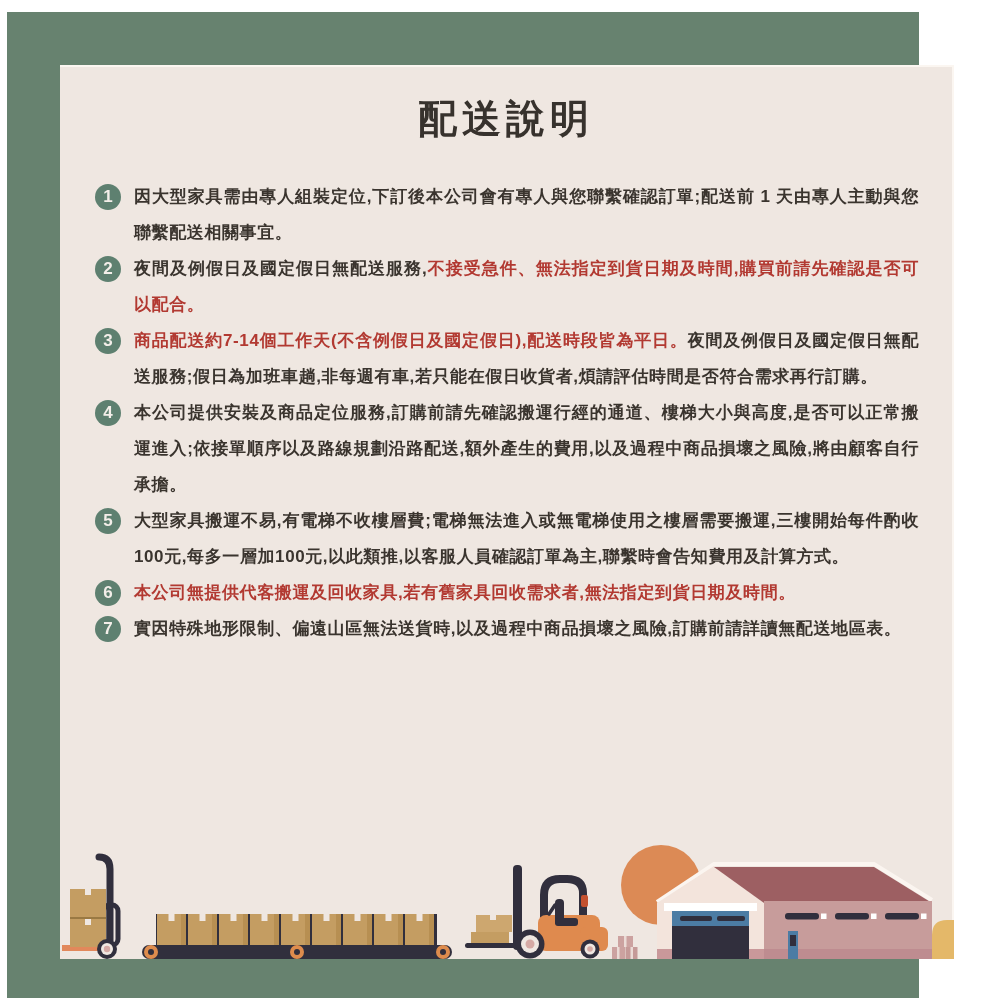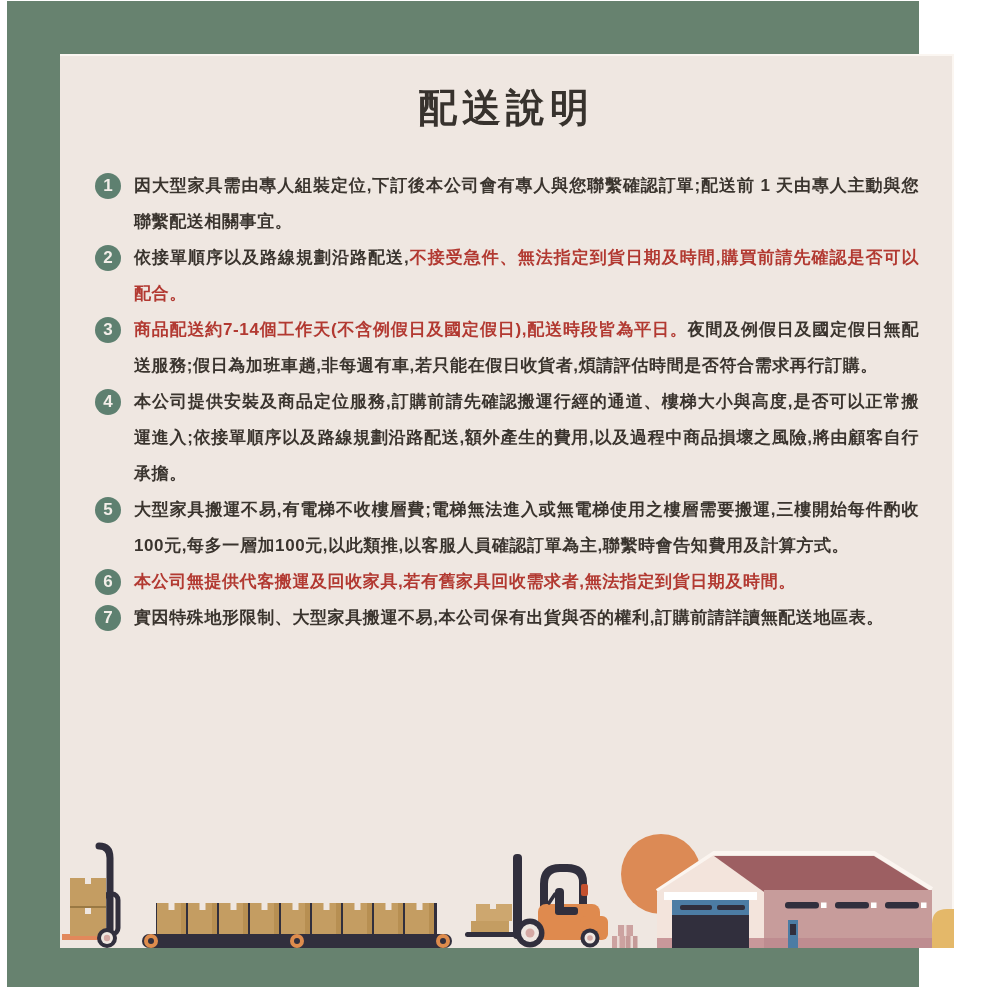--- a/index.html
+++ b/index.html
@@ -5,21 +5,21 @@
   :root{
     --frame-green:#67826F;
     --panel-cream:#EFE7E1;
     --text-dark:#3A342E;
     --accent-red:#B23931;
     --badge-green:#5E8070;
   }
   *{margin:0;padding:0;box-sizing:border-box;}
   html,body{width:1000px;height:1000px;background:#ffffff;overflow:hidden;
     font-family:"Liberation Sans","DejaVu Sans",sans-serif;}
-  .frame{position:absolute;left:7px;top:1px;width:912px;height:986px;
+  .frame{position:absolute;left:7px;top:12px;width:912px;height:986px;
     background:var(--frame-green,#67826F);}
   .panel{position:absolute;left:53px;top:53px;width:894px;height:894px;
     background:var(--panel-cream,#EFE7E1);
     border-top:2px solid #FBF6F1;border-right:2px solid #FBF6F1;}
   .title{margin-top:26px;text-align:center;font-size:39px;line-height:52px;
     font-weight:800;letter-spacing:5px;color:#37322D;}
   .list{margin:34px 33px 0 35px;}
   .item{position:relative;padding-left:39px;margin:0;}
   .badge{position:absolute;left:0;top:5px;width:26px;height:26px;border-radius:50%;
     background:var(--badge-green,#5E8070);color:#F3EEE9;font-size:17px;font-weight:700;
@@ -37,41 +37,41 @@
 
     <h1 class="title">配送說明</h1>
 
     <div class="list">
         <div class="item">
           <span class="badge">1</span>
           <p class="item-text"><span class="seg-dark">因大型家具需由專人組裝定位,下訂後本公司會有專人與您聯繫確認訂單;配送前 1 天由專人主動與您聯繫配送相關事宜。</span></p>
         </div>
         <div class="item">
           <span class="badge">2</span>
-          <p class="item-text"><span class="seg-dark">依接單順序以及路線規劃沿路配送,</span><span class="seg-red">不接受急件、無法指定到貨日期及時間,購買前請先確認是否可以配合。</span></p>
+          <p class="item-text"><span class="seg-dark">夜間及例假日及國定假日無配送服務,</span><span class="seg-red">不接受急件、無法指定到貨日期及時間,購買前請先確認是否可以配合。</span></p>
         </div>
         <div class="item">
           <span class="badge">3</span>
           <p class="item-text"><span class="seg-red">商品配送約7-14個工作天(不含例假日及國定假日),配送時段皆為平日。</span><span class="seg-dark">夜間及例假日及國定假日無配送服務;假日為加班車趟,非每週有車,若只能在假日收貨者,煩請評估時間是否符合需求再行訂購。</span></p>
         </div>
         <div class="item">
           <span class="badge">4</span>
           <p class="item-text"><span class="seg-dark">本公司提供安裝及商品定位服務,訂購前請先確認搬運行經的通道、樓梯大小與高度,是否可以正常搬運進入;依接單順序以及路線規劃沿路配送,額外產生的費用,以及過程中商品損壞之風險,將由顧客自行承擔。</span></p>
         </div>
         <div class="item">
           <span class="badge">5</span>
           <p class="item-text"><span class="seg-dark">大型家具搬運不易,有電梯不收樓層費;電梯無法進入或無電梯使用之樓層需要搬運,三樓開始每件酌收100元,每多一層加100元,以此類推,以客服人員確認訂單為主,聯繫時會告知費用及計算方式。</span></p>
         </div>
         <div class="item">
           <span class="badge">6</span>
           <p class="item-text"><span class="seg-red">本公司無提供代客搬運及回收家具,若有舊家具回收需求者,無法指定到貨日期及時間。</span></p>
         </div>
         <div class="item">
           <span class="badge">7</span>
-          <p class="item-text"><span class="seg-dark">實因特殊地形限制、大型家具搬運不易,本公司保有出貨與否的權利,訂購前請詳讀無配送地區表。</span></p>
+          <p class="item-text"><span class="seg-dark">實因特殊地形限制、偏遠山區無法送貨時,以及過程中商品損壞之風險,訂購前請詳讀無配送地區表。</span></p>
         </div>
       </div>
 
     <svg class="scene" viewBox="0 0 894 140" aria-hidden="true">
 
       <circle cx="601" cy="66" r="40" fill="#DC8A55"></circle>
 
       <g>
         <polyline points="597,83 654,45 814,45 872,81" fill="none" stroke="#FBF5F0" stroke-width="4"></polyline>
         <polygon points="597,84 654,47 704,84 704,140 597,140" fill="#F3E4DC"></polygon>

